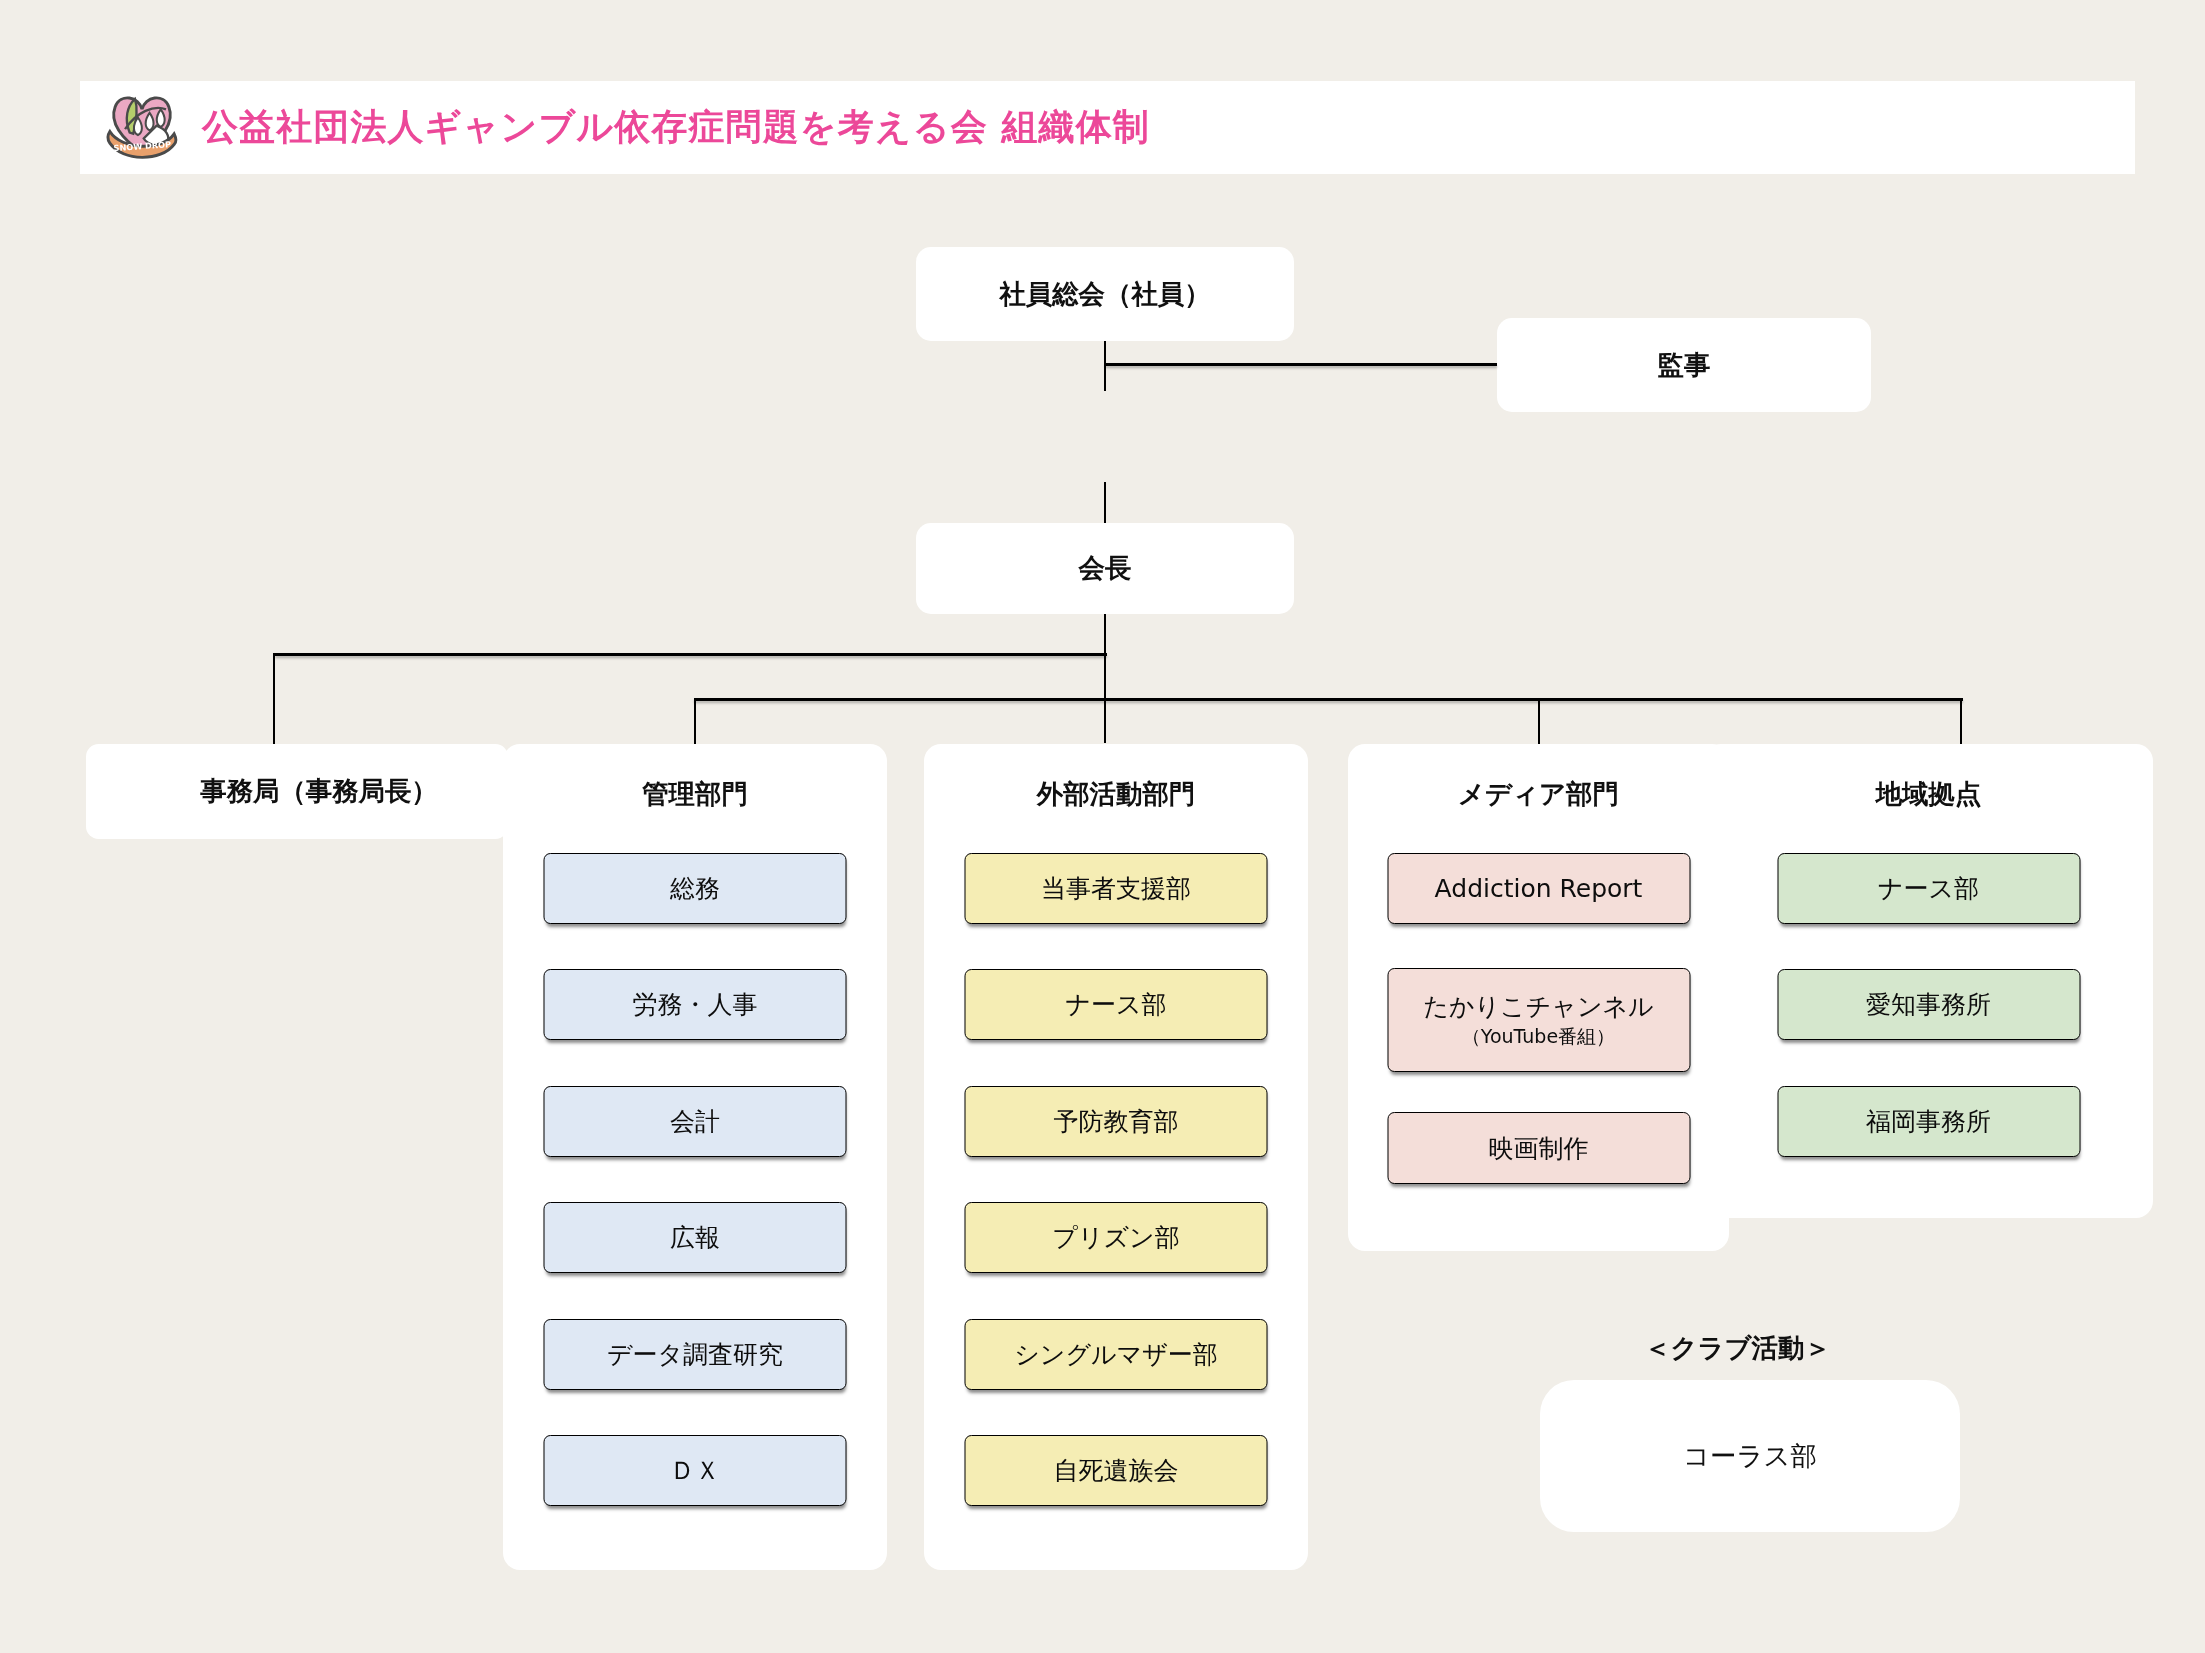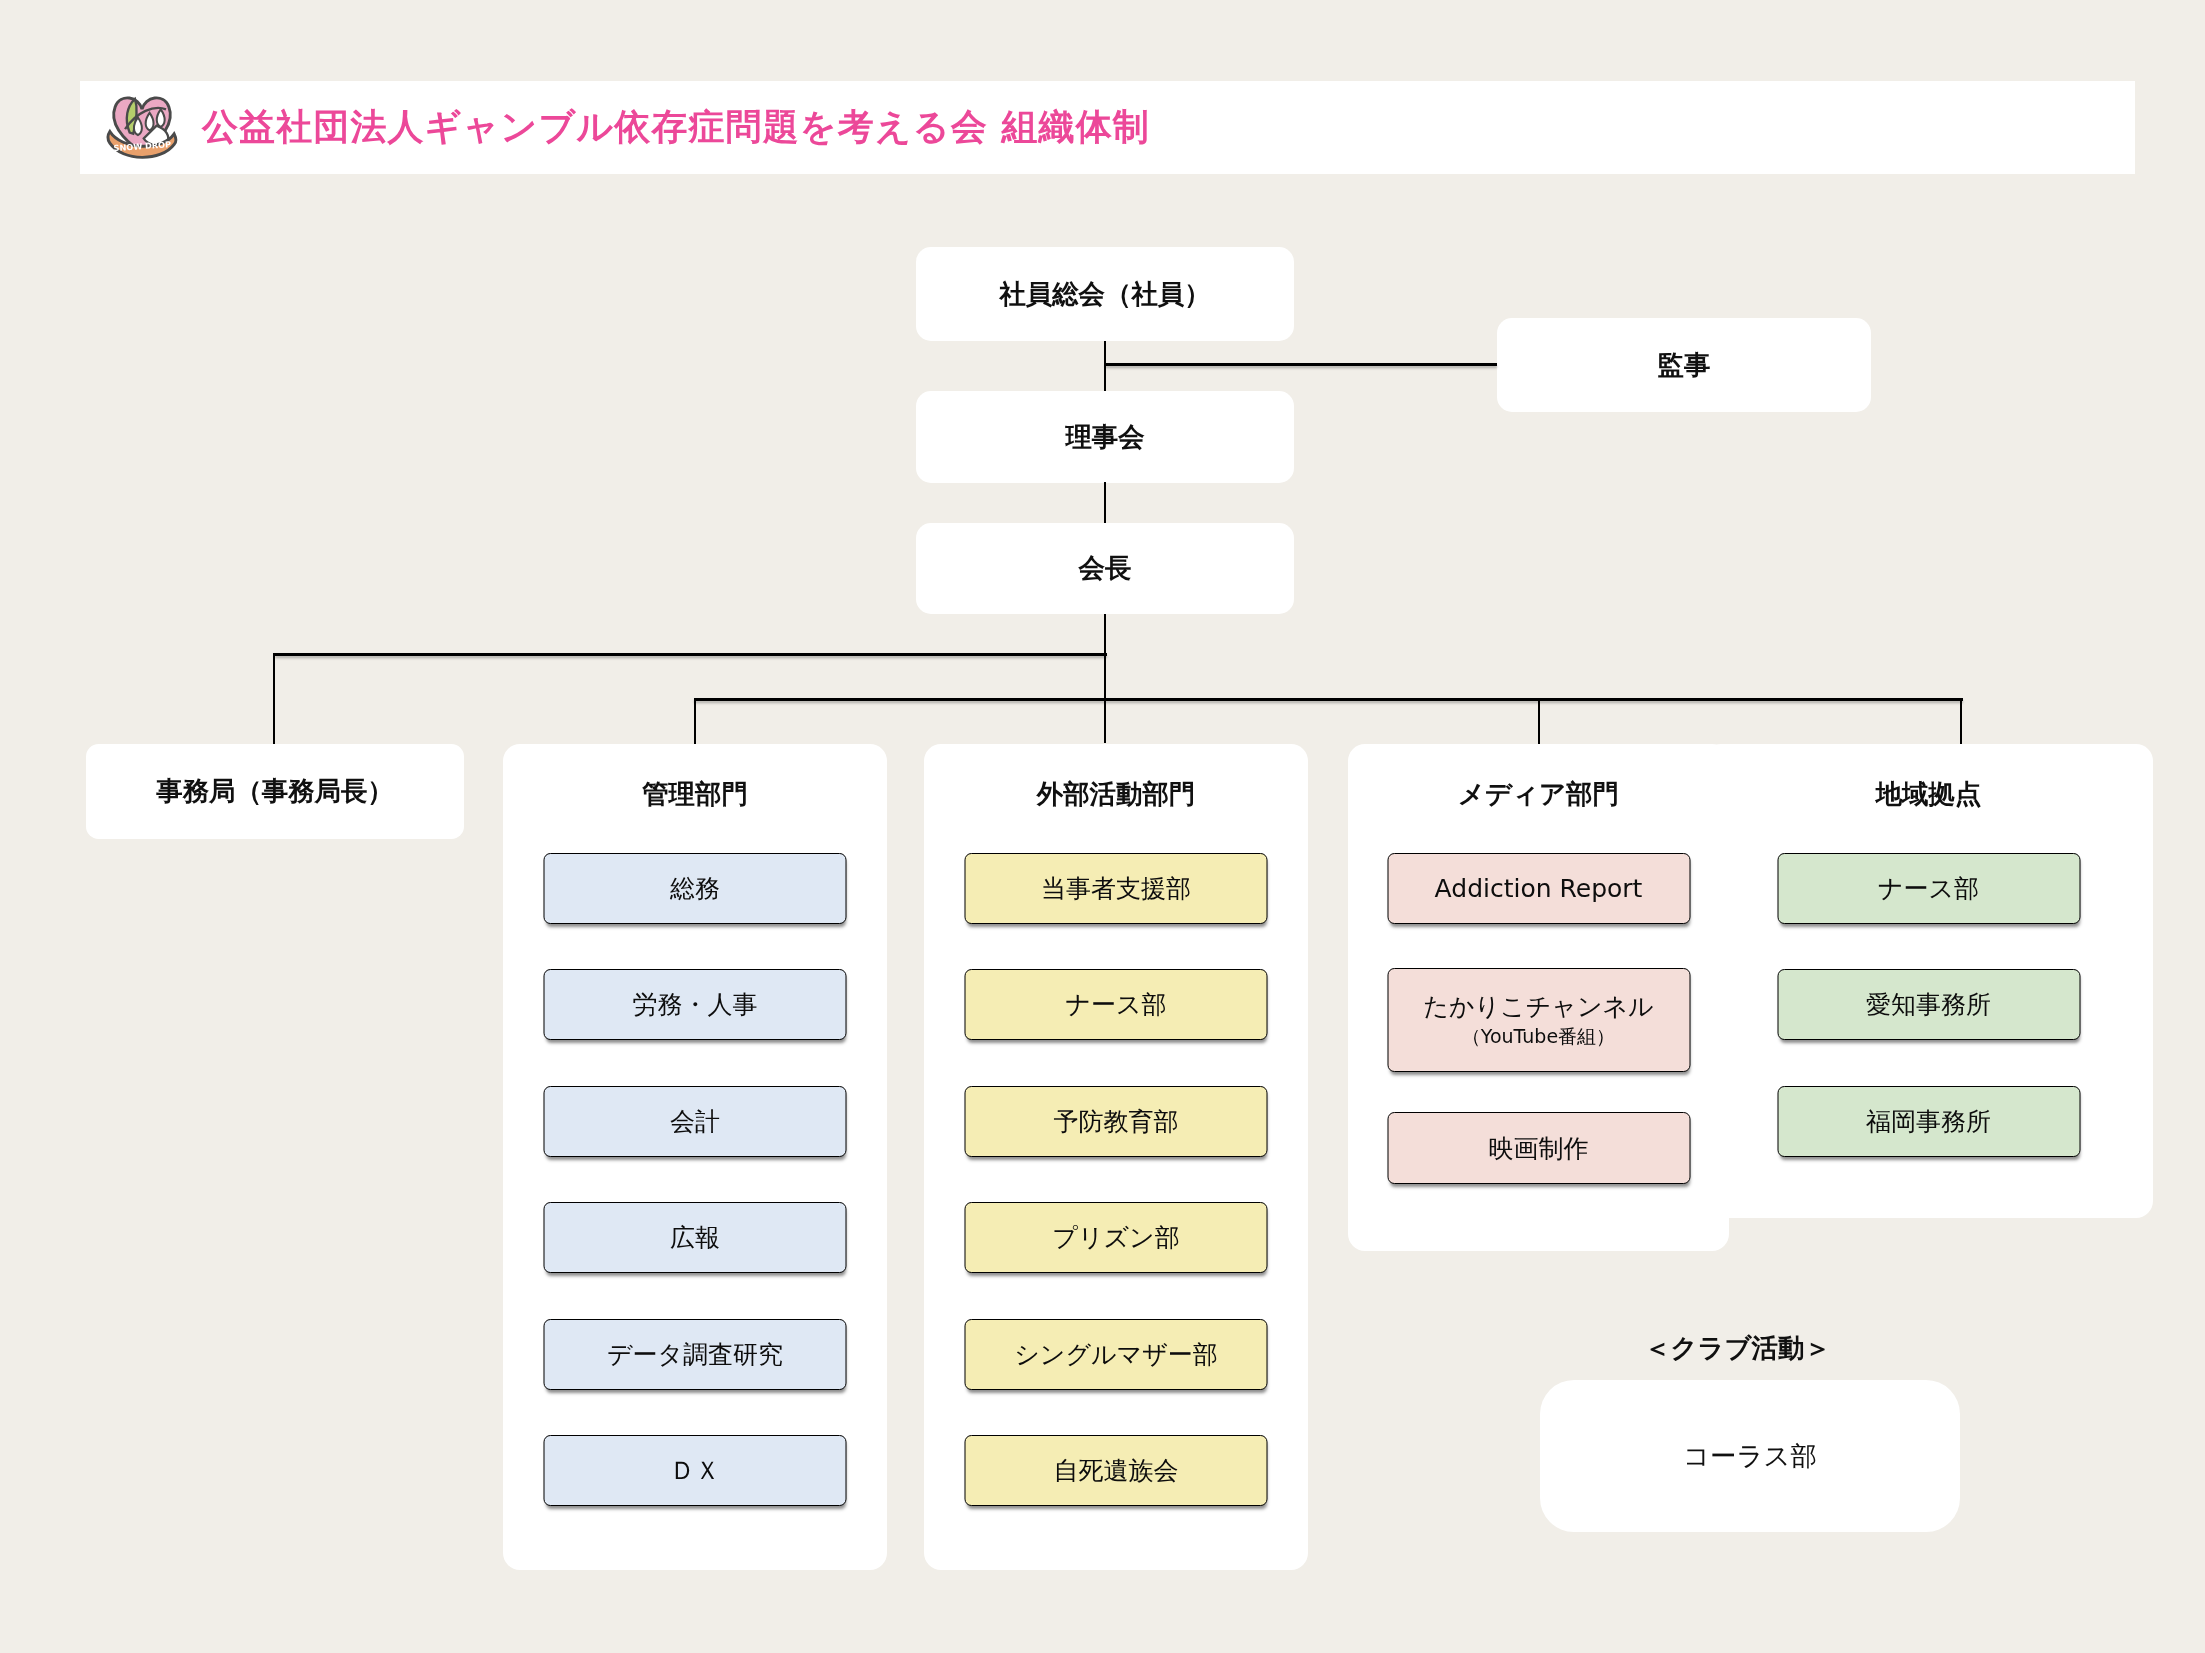--- a/index.html
+++ b/index.html
@@ -62,35 +62,34 @@
       <path d="M97 38 C87 52 89 64 97 68 C105 64 107 52 97 38 Z" fill="#ffffff" stroke="#4a4a4a" stroke-width="3.5"></path>
       <path d="M90 66 C106 72 114 84 108 96 C92 104 74 98 68 88 Z" fill="#ffffff" stroke="#4a4a4a" stroke-width="4"></path>
       <path d="M10 76 C30 108 100 110 120 80 C124 88 124 94 120 98 C98 128 32 128 10 96 C6 90 6 82 10 76 Z" fill="#e9a06b" stroke="#4a4a4a" stroke-width="5"></path>
       <text x="66" y="106" text-anchor="middle" font-size="14" font-weight="bold" fill="#ffffff" transform="rotate(-4 66 106)">SNOW DROP</text>
     </svg>
     <div class="hdr-title">公益社団法人ギャンブル依存症問題を考える会 組織体制</div>
   </div>
 
   <div class="node" style="left:916px;top:247px;width:378px;height:94px;">社員総会（社員）</div>
   <div class="node" style="left:1497px;top:318px;width:374px;height:94px;">監事</div>
-  <div class="node" style="left:916px;top:391px;width:378px;height:92px;">理事会</div>
   <div class="node" style="left:916px;top:523px;width:378px;height:91px;">会長</div>
 
   <div class="vl" style="left:1104px;top:341px;height:50px;"></div>
   <div class="hl" style="left:1105px;top:363px;width:392px;"></div>
   <div class="vl" style="left:1104px;top:482px;height:41px;"></div>
   <div class="vl" style="left:1104px;top:614px;height:129px;"></div>
   <div class="hl" style="left:275px;top:653px;width:832px;"></div>
   <div class="vl" style="left:273px;top:653px;height:91px;"></div>
   <div class="hl" style="left:694px;top:698px;width:1269px;"></div>
   <div class="vl" style="left:694px;top:698px;height:46px;"></div>
   <div class="vl" style="left:1538px;top:698px;height:46px;"></div>
   <div class="vl" style="left:1960px;top:698px;height:46px;"></div>
 
-  <div class="node" style="left:86px;top:744px;width:378px;height:95px;border-radius:12.6px;">事務局（事務局長）</div>
+  <div class="node" style="left:86px;top:744px;width:378px;height:95px;border-radius:12.6px;padding-left:44px;">事務局（事務局長）</div>
 
   <div class="cont" style="left:503px;top:744px;width:384px;height:826px;">
     <div class="cont-h">管理部門</div>
     <div class="itm c-blue i1">総務</div>
     <div class="itm c-blue i2">労務・人事</div>
     <div class="itm c-blue i3">会計</div>
     <div class="itm c-blue i4">広報</div>
     <div class="itm c-blue i5">データ調査研究</div>
     <div class="itm c-blue i6">ＤＸ</div>
   </div>

